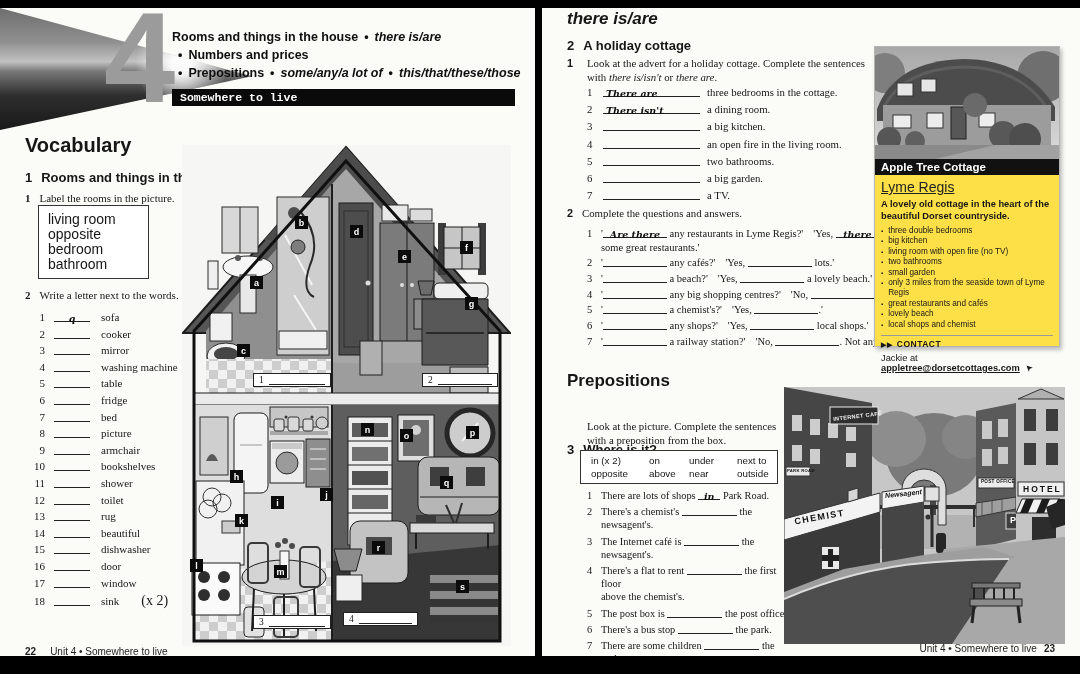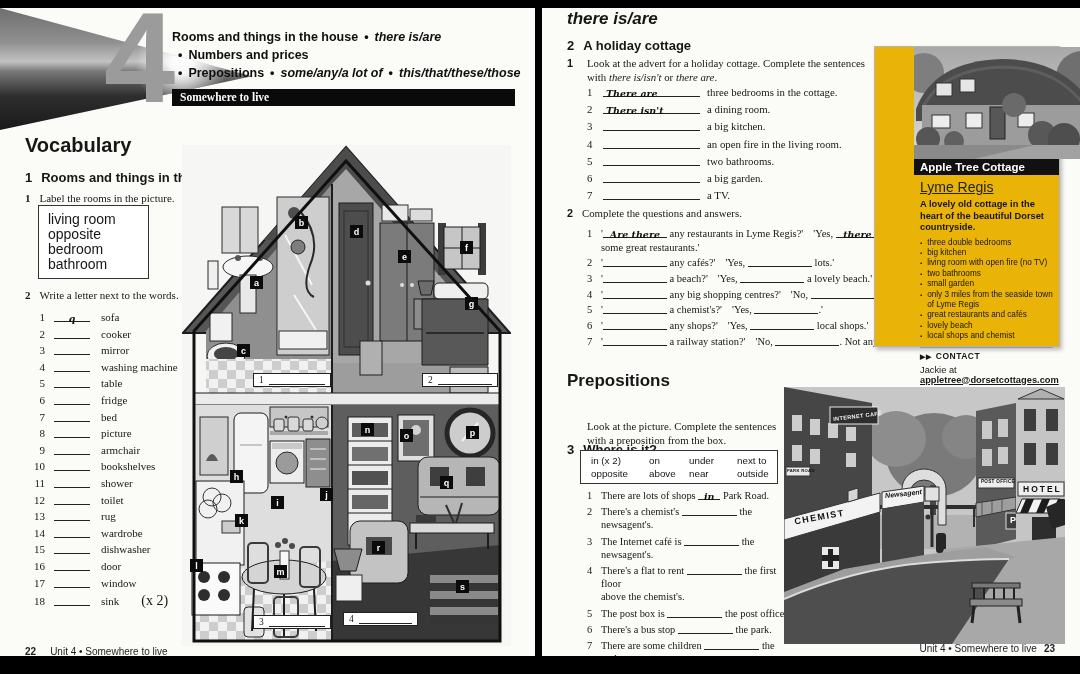--- a/index.html
+++ b/index.html
@@ -22,21 +22,21 @@
     clip-path:polygon(0 0,100% 56%,0 100%);
     background:
       radial-gradient(circle at 72% 46%, rgba(255,255,255,.95) 0 5%, rgba(255,255,255,0) 24%),
       linear-gradient(180deg,#6e6e6e 0%,#909090 28%,#c2c2c2 44%,#787878 52%,#2e2e2e 72%,#191919 100%);}
   .unit-number{left:104px;top:-14px;font-family:"Liberation Sans",sans-serif;font-weight:700;
     font-size:128px;line-height:1;color:#9b9b9b;}
   .unit-topics{left:172px;top:20px;width:360px;font-family:"Liberation Sans",sans-serif;
     font-weight:700;font-size:12.5px;line-height:18px;color:#0f0f0f;}
   .dot{margin:0 6px;}
   .unit-banner{left:172px;top:81px;width:343px;height:17px;background:#0a0a0a;color:#fff;
-    font-family:Liberation Serif, serif;font-weight:700;font-size:11.5px;
+    font-family:Liberation Mono, monospace;font-weight:700;font-size:11.5px;
     line-height:17px;padding-left:8px;box-sizing:border-box;}
 
   .vocab-title{left:25px;top:126px;font-family:"Liberation Sans",sans-serif;font-weight:700;font-size:20px;}
   .sec-head{font-family:"Liberation Sans",sans-serif;font-weight:700;font-size:13px;}
   .sec1{left:25px;top:162px;}
   .exline{font-size:11px;}
   .ex-n{font-weight:700;margin-right:9px;}
   .ex1-left{left:25px;top:184px;}
   .word-box{left:38px;top:197px;width:84px;border:1px solid #333;background:#fff;
     padding:6px 16px 6px 9px;font-family:"Liberation Sans",sans-serif;font-size:14px;line-height:15px;}
@@ -70,22 +70,22 @@
   .eblank{display:inline-block;width:97px;border-bottom:1px solid #222;height:11px;
     margin-right:7px;text-align:left;padding-left:3px;box-sizing:border-box;}
   .ex2-head{left:25px;top:199px;}
   .qa-rows{left:45px;top:219px;width:336px;}
   .qarow{display:flex;font-size:10.5px;line-height:13.5px;margin-bottom:2.2px;}
   .qtxt{flex:1;}
   .qblank{display:inline-block;width:64px;border-bottom:1px solid #222;height:10px;
     text-align:center;}
   .alead{margin-left:10px;}
 
-  .advert{left:332px;top:38px;width:186px;height:301px;background:#eab308;border:1px solid #b5b5b5;
-    box-shadow:2px 3px 4px rgba(0,0,0,.25);box-sizing:border-box;padding-left:39px;}
+  .advert{left:332px;top:38px;width:186px;height:301px;background:#fde047;border:1px solid #b5b5b5;
+    box-shadow:2px 3px 4px rgba(0,0,0,.25);box-sizing:border-box;}
   .ad-photo{width:184px;height:112px;display:block;}
   .ad-banner{height:16px;background:#111;color:#fff;font-family:"Liberation Sans",sans-serif;
     font-weight:700;font-size:11.5px;line-height:16px;padding-left:6px;}
   .ad-body{padding:4px 6px;font-family:"Liberation Sans",sans-serif;}
   .ad-loc{font-size:14px;text-decoration:underline;color:#222;}
   .ad-tag{font-weight:700;font-size:9.3px;line-height:11.5px;margin-top:4px;}
   .ad-bullets{margin-top:4px;font-size:8.2px;line-height:10.4px;}
   .ad-bullets .row{display:flex;gap:5px;}
   .sqb{font-size:6px;line-height:10.4px;}
   .ad-contact-head{margin-top:5px;border-top:1px solid #999;padding-top:3px;
@@ -223,21 +223,21 @@
           <span>toilet</span>
         </div>
       <div class="wrow">
           <span class="wnum">13</span>
           <span class="wblank"><span class="hand"></span></span>
           <span>rug</span>
         </div>
       <div class="wrow">
           <span class="wnum">14</span>
           <span class="wblank"><span class="hand"></span></span>
-          <span>wardrobe</span>
+          <span>beautiful</span>
         </div>
       <div class="wrow">
           <span class="wnum">15</span>
           <span class="wblank"><span class="hand"></span></span>
           <span>dishwasher</span>
         </div>
       <div class="wrow">
           <span class="wnum">16</span>
           <span class="wblank"><span class="hand"></span></span>
           <span>door</span>

